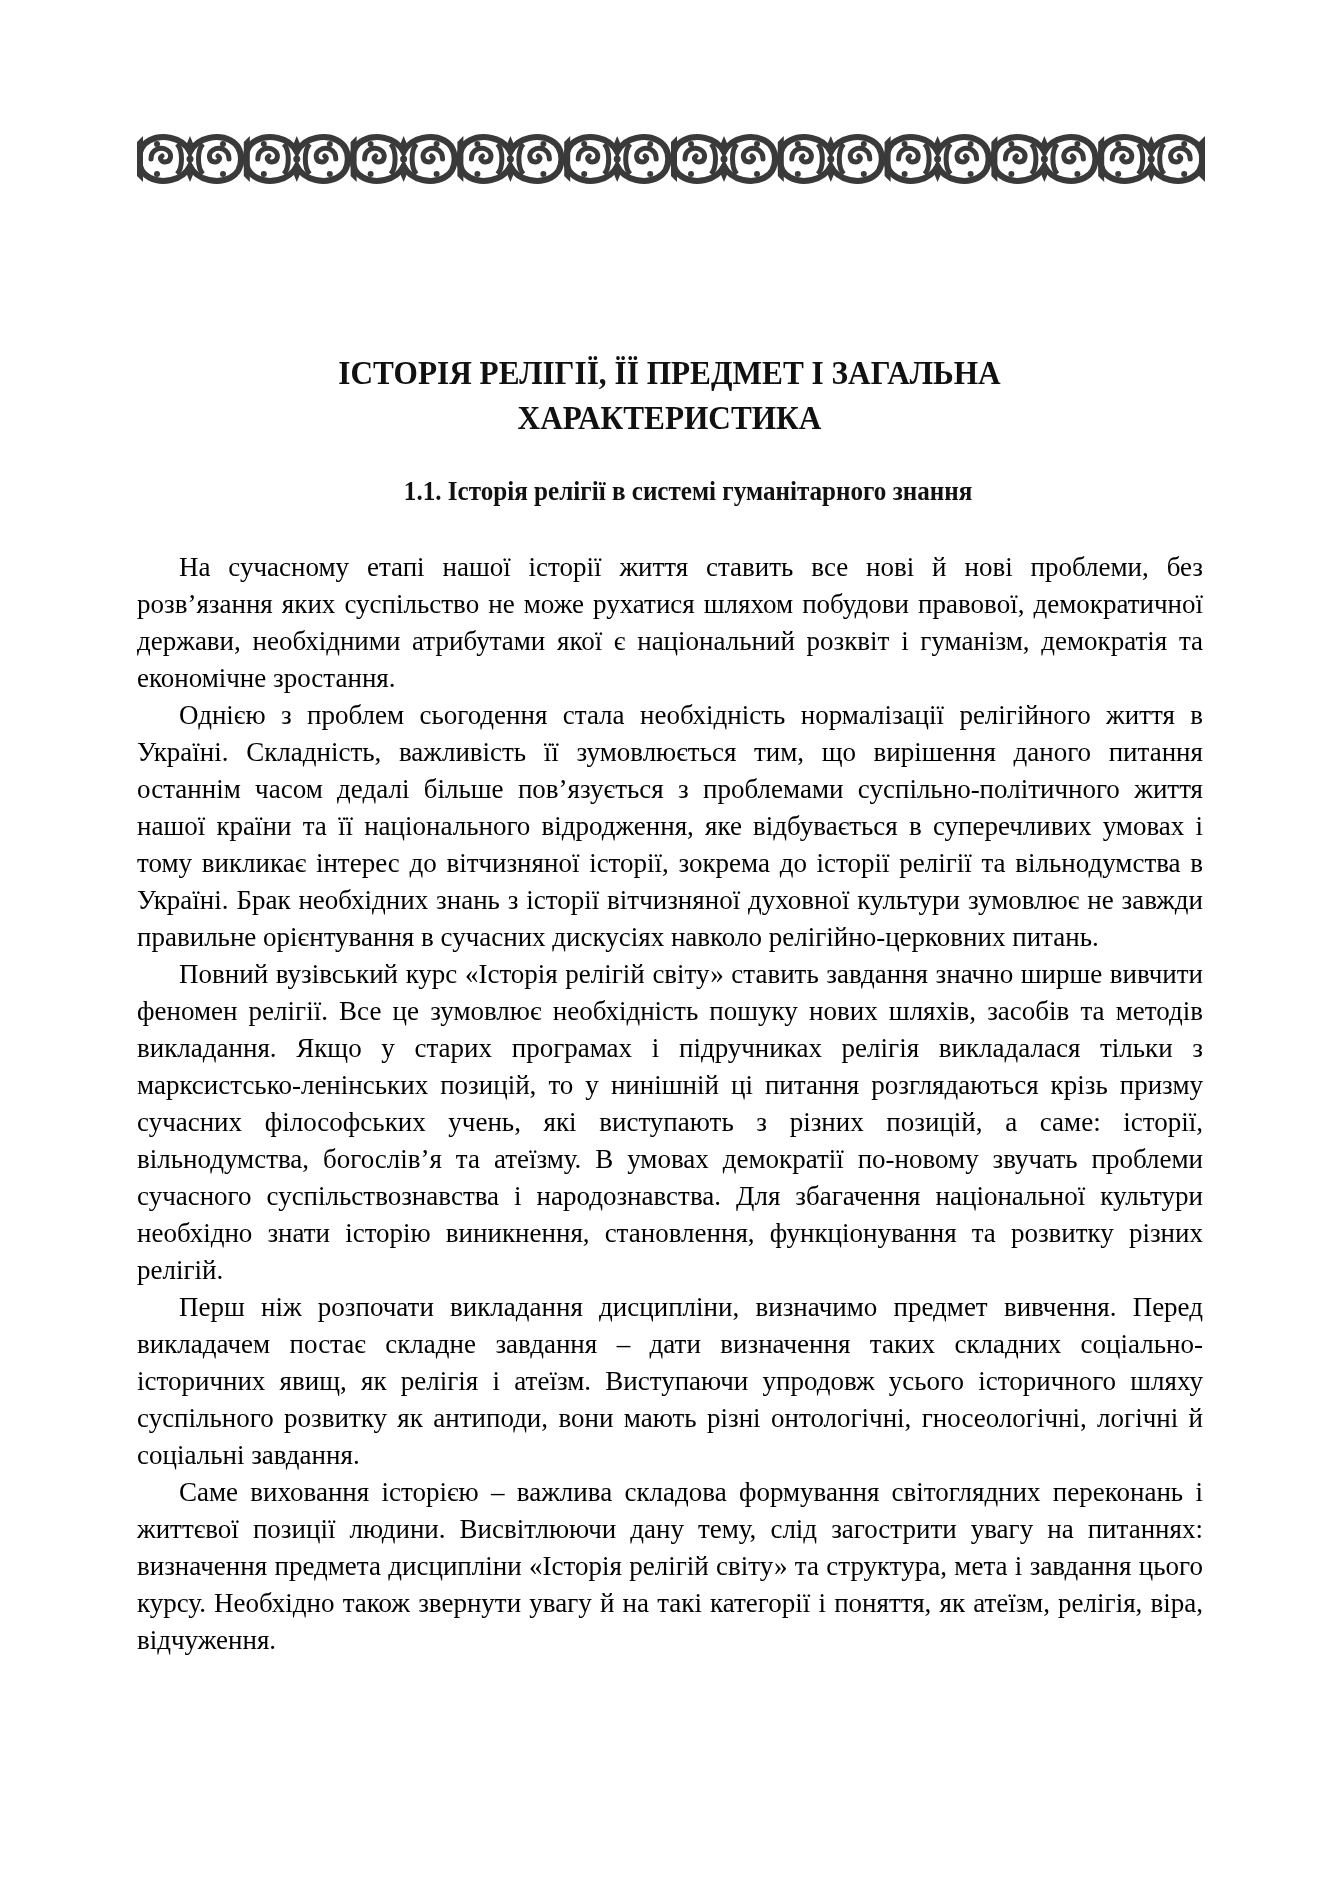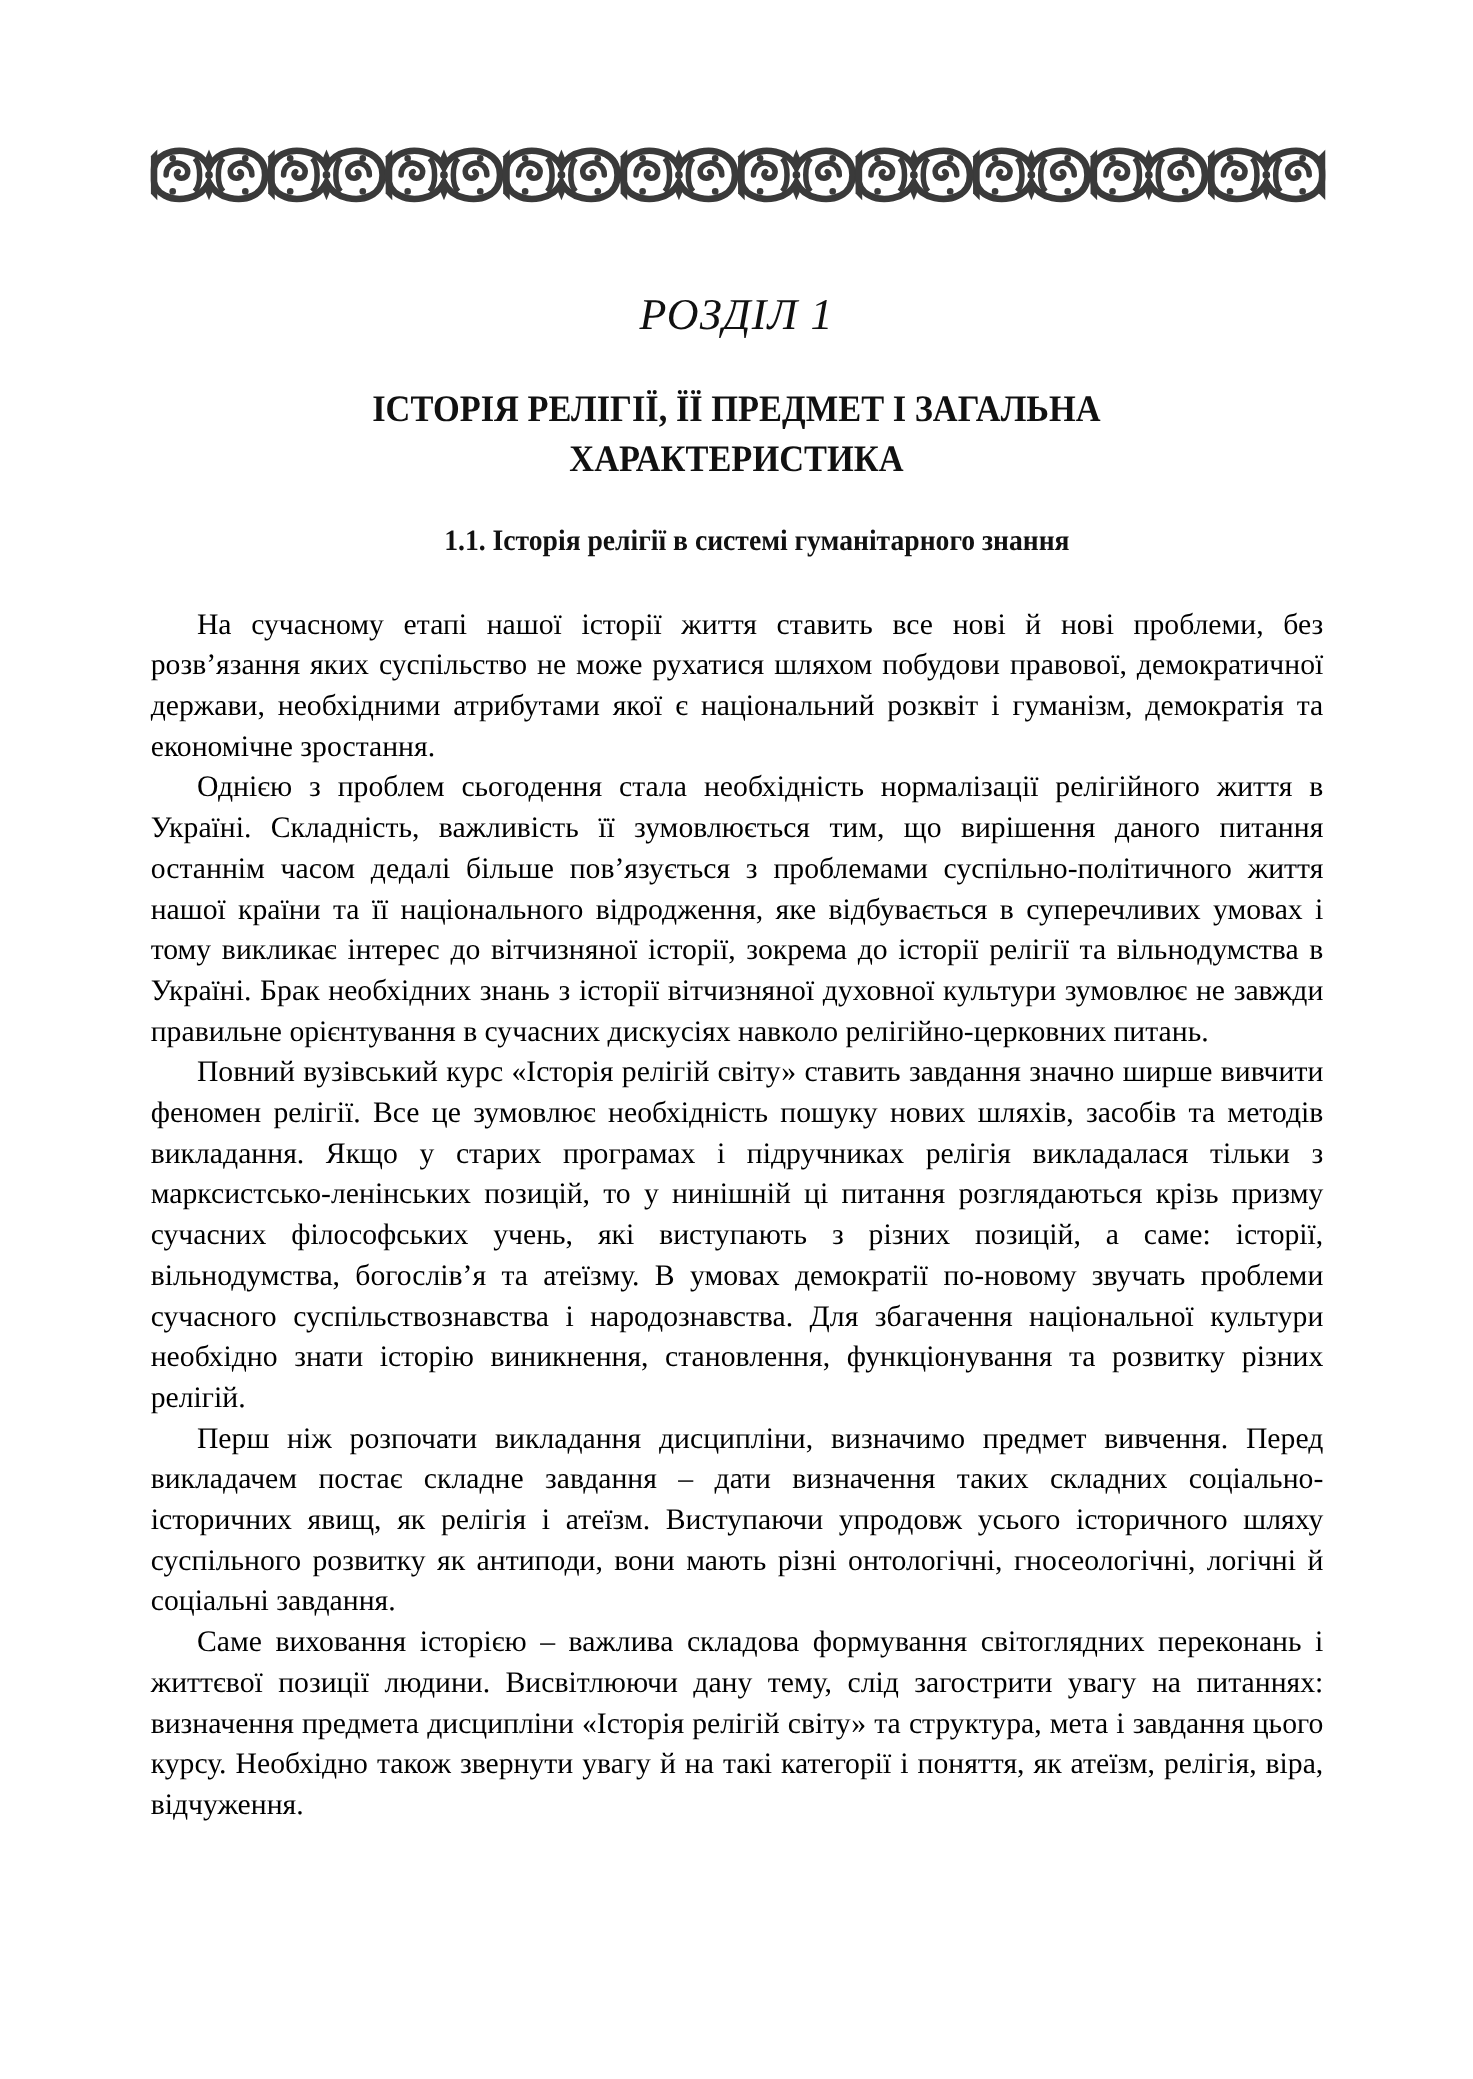--- a/index.html
+++ b/index.html
@@ -136,21 +136,20 @@
       <use href="#orn-unit" x="427.2"></use>
       <use href="#orn-unit" x="534"></use>
       <use href="#orn-unit" x="640.8"></use>
       <use href="#orn-unit" x="747.6"></use>
       <use href="#orn-unit" x="854.4"></use>
       <use href="#orn-unit" x="961.2"></use>
       <path d="M1062,10 L1068,4 L1068,50 L1062,44 Z" fill="#3a3a3a"></path>
     </svg>
   </div>
 
-  <div class="chapter-label">РОЗДІЛ 1</div>
 
   <div class="chapter-title">
     <span>ІСТОРІЯ РЕЛІГІЇ, ЇЇ ПРЕДМЕТ І ЗАГАЛЬНА</span>
     <span>ХАРАКТЕРИСТИКА</span>
   </div>
 
   <div class="section-heading">1.1. Історія релігії в системі гуманітарного знання</div>
 
   <div class="body-text">
     <p>На сучасному етапі нашої історії життя ставить все нові й нові проблеми, без розв’язання яких суспільство не може рухатися шляхом побудови правової, демократичної держави, необхідними атрибутами якої є національний розквіт і гуманізм, демократія та економічне зростання.</p>

